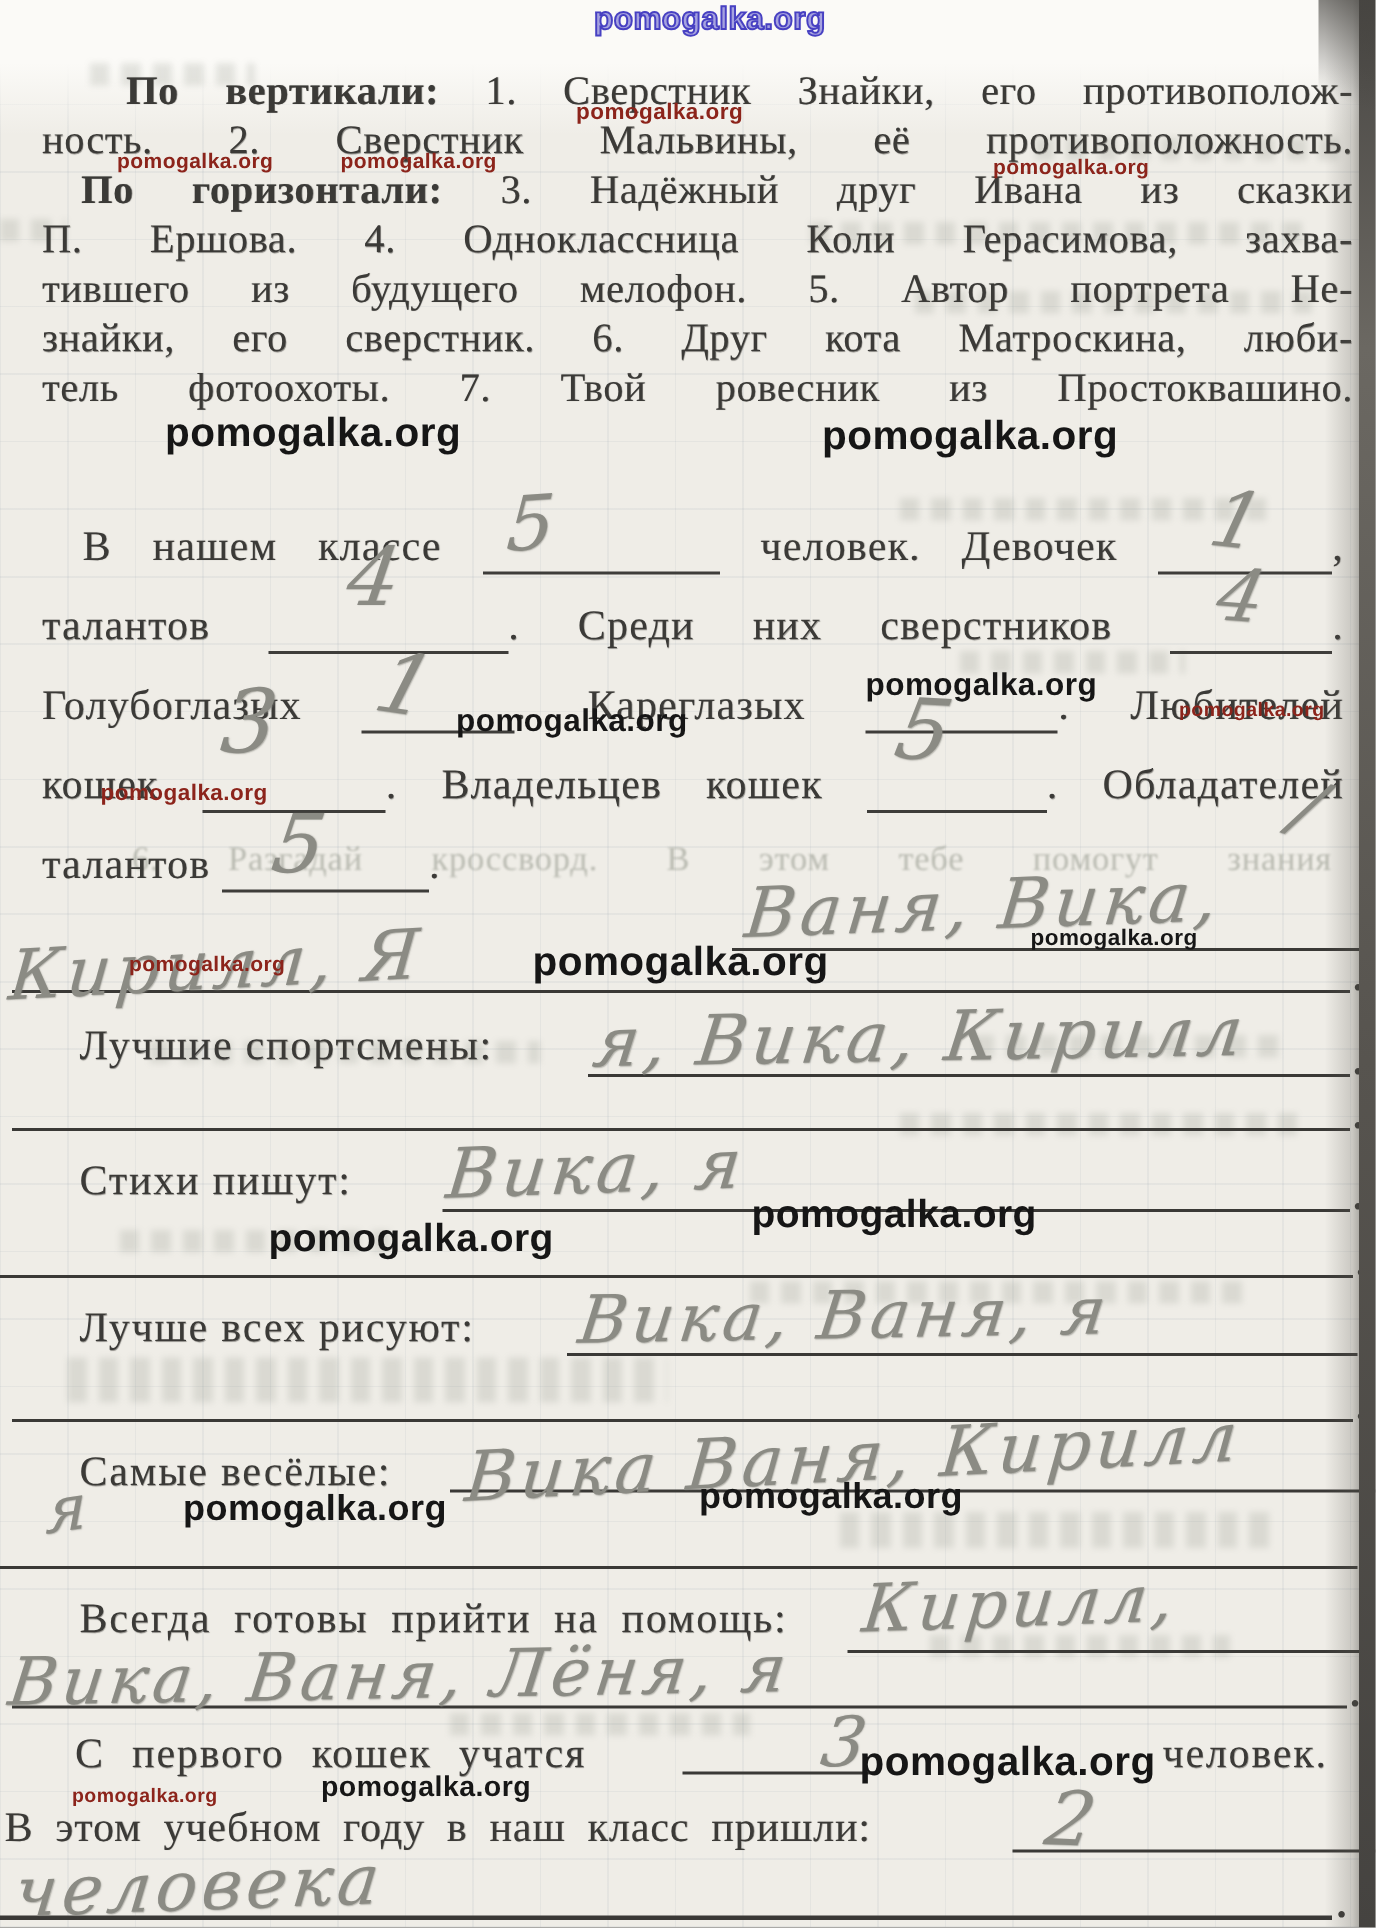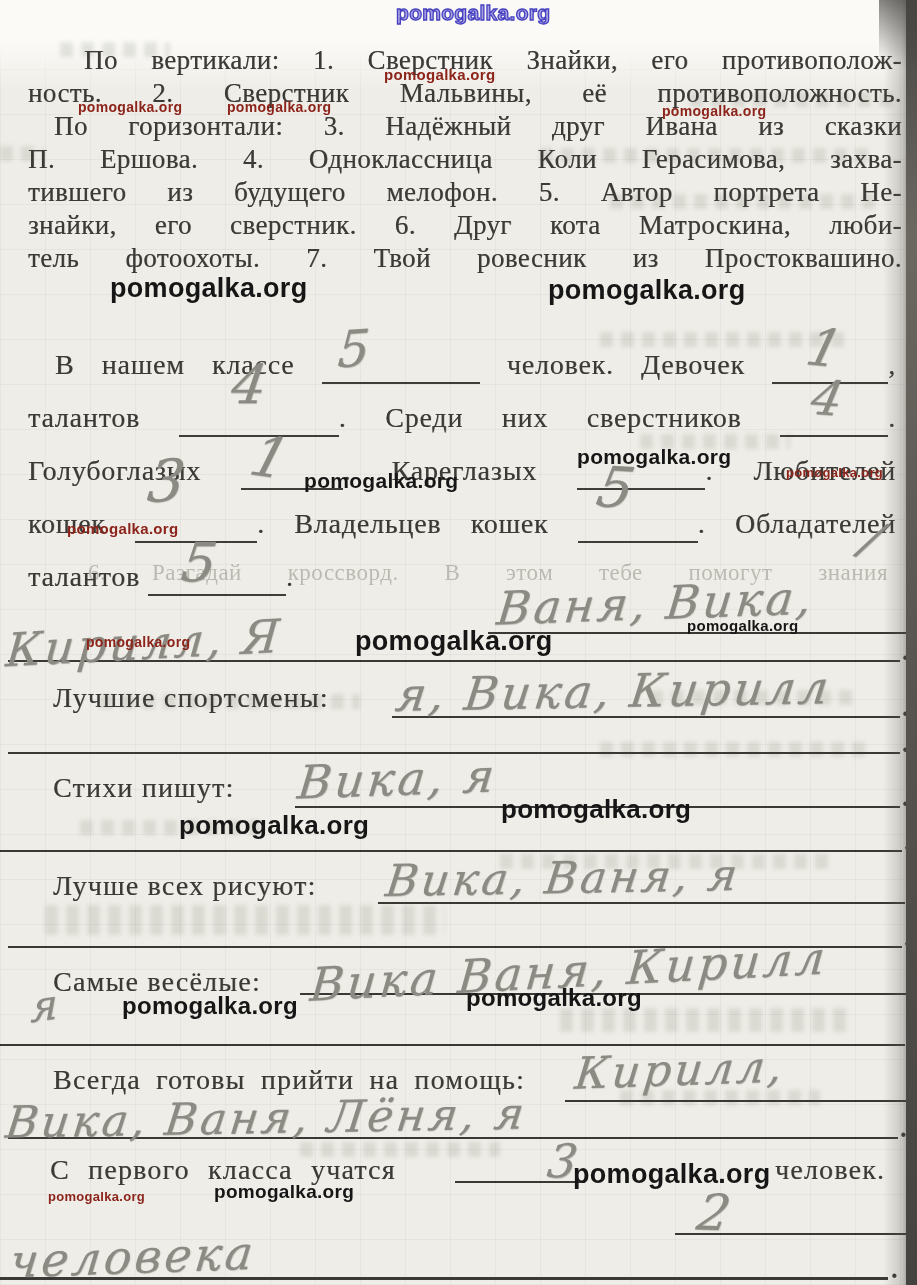--- a/index.html
+++ b/index.html
@@ -14,21 +14,21 @@
   .right-shade{position:absolute;top:0;right:0;width:34px;height:100%;
     background:linear-gradient(90deg, rgba(90,88,82,0) 0, rgba(90,88,82,.25) 55%, rgba(62,60,56,.75) 100%);}
   .right-strip{position:absolute;top:0;right:0;width:11px;height:100%;
     background:linear-gradient(180deg,#494744,#6b6862 18%,#57544f 55%,#454340 100%);}
   .corner-tr{position:absolute;top:0;right:0;width:38px;height:86px;
     background:linear-gradient(200deg, rgba(70,68,64,.8), rgba(70,68,64,0) 75%);}
   
   .clues{position:absolute;left:28px;top:44px;width:874px;color:#3b3a37;
     font-size:27px;letter-spacing:.4px;text-shadow:.4px .4px .5px rgba(60,58,54,.55);}
   .clue-line{height:33px;line-height:33px;text-align:justify;text-align-last:justify;white-space:normal;}
-  .clue-line .b{font-weight:normal;}
+  .clue-line .b{font-weight:bold;}
   .cl-ind1{padding-left:56px;}
   .cl-ind3{padding-left:26px;}
   .task-row{position:absolute;left:52px;top:290px;font-size:27px;font-weight:bold;color:#3b3a37;
     text-shadow:.4px .4px .5px rgba(60,58,54,.5);}
   .task-num{color:#2ba4cf;margin-right:20px;text-shadow:none;}
   .fill{position:absolute;left:28px;top:338px;width:868px;color:#3b3a37;font-size:28px;
     letter-spacing:.8px;text-shadow:.4px .4px .5px rgba(60,58,54,.5);}
   .fill-line{height:53px;line-height:53px;text-align:justify;text-align-last:justify;}
   .fl1{padding-left:27px;}
   .fl5{text-align-last:left;}
@@ -123,24 +123,25 @@
   <div class="label" style="left:53px;top:966px">Самые весёлые:</div>
   <div class="uline" style="left:300px;top:993px;width:617px"></div>
   <div class="uline" style="left:0;top:1044px;width:905px"></div>
   <span class="dot" style="left:907px;top:1020px">.</span>
 
   <div class="label ws1" style="left:53px;top:1064px">Всегда готовы прийти на помощь:</div>
   <div class="uline" style="left:565px;top:1100px;width:343px"></div>
   <div class="uline" style="left:8px;top:1137px;width:890px"></div>
   <span class="dot" style="left:900px;top:1113px">.</span>
 
-  <div class="label ws2" style="left:50px;top:1154px">С первого класса учатся</div>
+  <div class="label ws2" style="left:50px;top:1154px">С первого кошек учатся</div>
   <div class="uline" style="left:455px;top:1181px;width:130px"></div>
   <div class="label" style="left:775px;top:1154px">человек.</div>
 
+  <div class="label ws1" style="left:3px;top:1203px;letter-spacing:.6px">В этом учебном году в наш класс пришли:</div>
   <div class="uline" style="left:675px;top:1233px;width:242px"></div>
   <div class="uline" style="left:0;top:1277px;width:888px;border-bottom-width:3px"></div>
   <span class="dot" style="left:891px;top:1254px">.</span>
 
   <div id="handwriting">
       <span class="hw" style="left: 338px; top: 324px; font-size: 50px; transform: rotate(-4deg) skewX(-8deg);">5</span>
       <span class="hw" style="left: 808px; top: 322px; font-size: 52px; transform: rotate(6deg) skewX(-8deg);">1</span>
       <span class="hw" style="left: 232px; top: 358px; font-size: 54px; transform: rotate(0deg) skewX(-8deg);">4</span>
       <span class="hw" style="left: 812px; top: 374px; font-size: 48px; transform: rotate(4deg) skewX(-8deg);">4</span>
       <span class="hw" style="left: 252px; top: 430px; font-size: 56px; transform: rotate(8deg) skewX(-8deg);">1</span>

